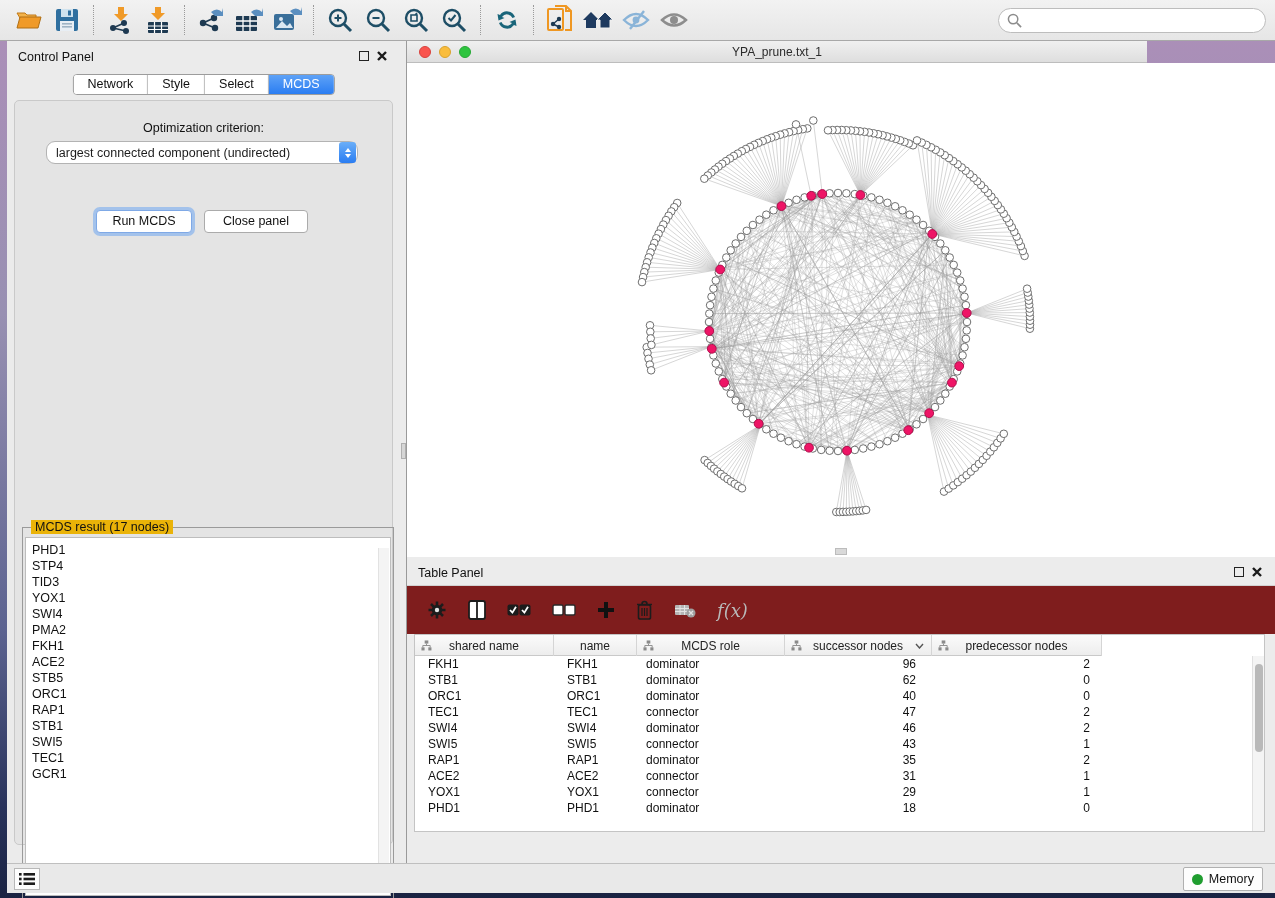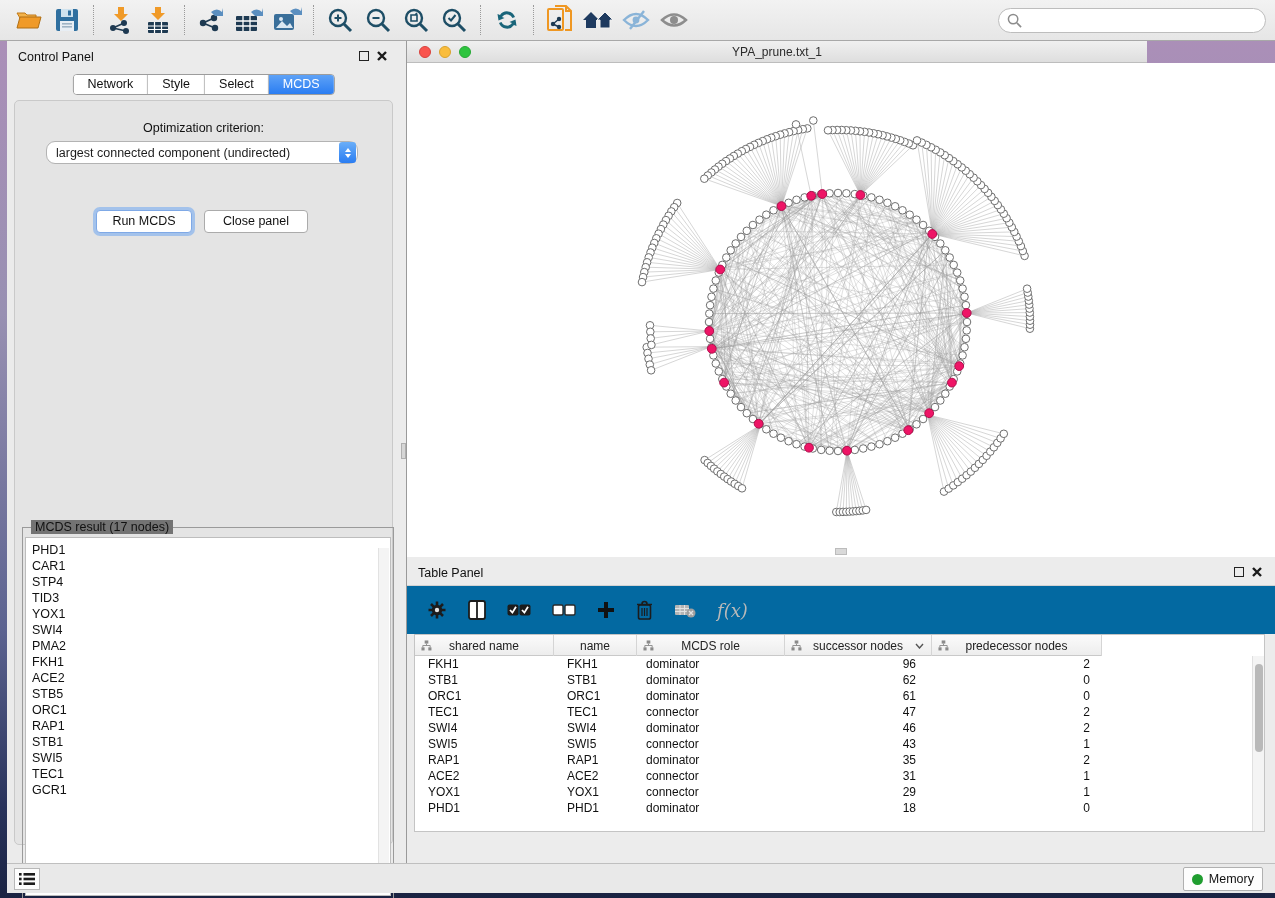--- a/index.html
+++ b/index.html
@@ -46,21 +46,21 @@
     background:linear-gradient(180deg,#6aaef8,#2a7df2); display:flex; flex-direction:column;
     align-items:center; justify-content:center; gap:2px; }
   #opt-stepper i { width:0; height:0; border-left:3.5px solid transparent; border-right:3.5px solid transparent; }
   #opt-stepper .up { border-bottom:4px solid #fff; }
   #opt-stepper .dn { border-top:4px solid #fff; }
   .cp-btn { position:absolute; top:109px; height:23px; background:#fff; border:1px solid #ababab;
     border-radius:4px; font-size:12.5px; text-align:center; line-height:21px; color:#111; }
   #run-btn { left:81px; width:96px; border-color:#7fa9e6; box-shadow:0 0 0 3px rgba(110,165,240,.55); }
   #close-btn { left:189px; width:104px; }
   #mcds-group { position:absolute; left:7px; top:426px; width:372px; height:372px; border:1px solid #9a9a9a; }
-  #mcds-legend { position:absolute; left:8px; top:-8px; background:#737373; padding:0 4px; font-size:12.5px; color:#111; }
+  #mcds-legend { position:absolute; left:8px; top:-8px; background:#eab308; padding:0 4px; font-size:12.5px; color:#111; }
   #mcds-list { position:absolute; left:2px; top:9px; right:2px; bottom:2px; background:#fff;
     border:1px solid #bdbdbd; overflow:hidden; padding:4px 0 0 6px; }
   #mcds-list .mitem { font-size:12.5px; line-height:16px; color:#111; }
   #mcds-scroll { position:absolute; right:1px; top:10px; bottom:3px; width:11px; background:#f4f4f4; border-left:1px solid #e2e2e2; }
 
   
   #gutter-v { left:400px; top:41px; width:7px; height:822px; background:#ececec; border-right:1px solid #9a9a9a; }
   #gutter-v .handle { position:absolute; left:1px; top:402px; width:5px; height:16px; background:#d6d6d6; border:1px solid #b0b0b0; }
 
   
@@ -70,21 +70,21 @@
   .tl { position:absolute; top:5px; width:12px; height:12px; border-radius:50%; }
   #net-title { position:absolute; width:100%; text-align:center; top:4px; font-size:12px; color:#2b2b2b; }
   #net-view { position:absolute; left:0; top:22px; width:868px; height:494px; background:#fff; overflow:hidden; }
   #net-resize { position:absolute; left:50%; transform:translateX(-50%); bottom:2px; width:12px; height:7px;
     background:#d9d9d9; border:1px solid #bcbcbc; }
 
   
   #table-panel { left:407px; top:557px; width:868px; height:306px; background:#ececec; }
   #tp-header { position:absolute; left:0; top:0; width:100%; height:28px; }
   #tp-title { position:absolute; left:11px; top:9px; font-size:12.5px; color:#111; }
-  #tp-toolbar { position:absolute; left:0; top:28px; width:100%; height:49px; background:#0369a1;
+  #tp-toolbar { position:absolute; left:0; top:28px; width:100%; height:49px; background:#7f1d1d;
     border-top:1px solid #d2d2d2; display:flex; align-items:center; padding-left:20px; gap:21px; }
   #tp-toolbar .ticon { display:flex; align-items:center; justify-content:center; }
   #fx-label { font-family:"DejaVu Serif",serif; font-style:italic; color:#b9b9b9; font-size:18px; }
   #ttable { position:absolute; left:7px; top:77px; width:851px; height:198px; background:#fff; border:1px solid #c4c4c4; }
   #thead { position:absolute; left:0; top:0; height:21px; display:flex;
     border-bottom:1px solid #c9c9c9; background:linear-gradient(180deg,#fbfbfb,#ededed); }
   .hcell { position:relative; height:21px; border-right:1px solid #d5d5d5; font-size:12px; color:#222;
     display:flex; align-items:center; justify-content:center; }
   .hico { position:absolute; left:6px; top:5px; }
   .hsort { position:absolute; right:7px; top:8px; }
@@ -278,21 +278,20 @@
           <i class="dn"></i>
         </span>
     </div>
     <div class="cp-btn" id="run-btn">Run MCDS</div>
     <div class="cp-btn" id="close-btn">Close panel</div>
     <div id="mcds-group">
       <span id="mcds-legend">MCDS result (17 nodes)</span>
       <div id="mcds-list">
         <div id="mcds-scroll"></div>
       <div class="mitem">PHD1</div>
-          <div class="mitem">CAR1</div>
           <div class="mitem">STP4</div>
           <div class="mitem">TID3</div>
           <div class="mitem">YOX1</div>
           <div class="mitem">SWI4</div>
           <div class="mitem">PMA2</div>
           <div class="mitem">FKH1</div>
           <div class="mitem">ACE2</div>
           <div class="mitem">STB5</div>
           <div class="mitem">ORC1</div>
           <div class="mitem">RAP1</div>
@@ -1332,21 +1331,21 @@
           <div class="tcell c1">STB1</div>
           <div class="tcell c2">dominator</div>
           <div class="tcell c3">62</div>
           <div class="tcell c4">0</div>
           <div class="tcell cf"></div>
         </div>
         <div class="trow">
           <div class="tcell c0">ORC1</div>
           <div class="tcell c1">ORC1</div>
           <div class="tcell c2">dominator</div>
-          <div class="tcell c3">61</div>
+          <div class="tcell c3">40</div>
           <div class="tcell c4">0</div>
           <div class="tcell cf"></div>
         </div>
         <div class="trow">
           <div class="tcell c0">TEC1</div>
           <div class="tcell c1">TEC1</div>
           <div class="tcell c2">connector</div>
           <div class="tcell c3">47</div>
           <div class="tcell c4">2</div>
           <div class="tcell cf"></div>

